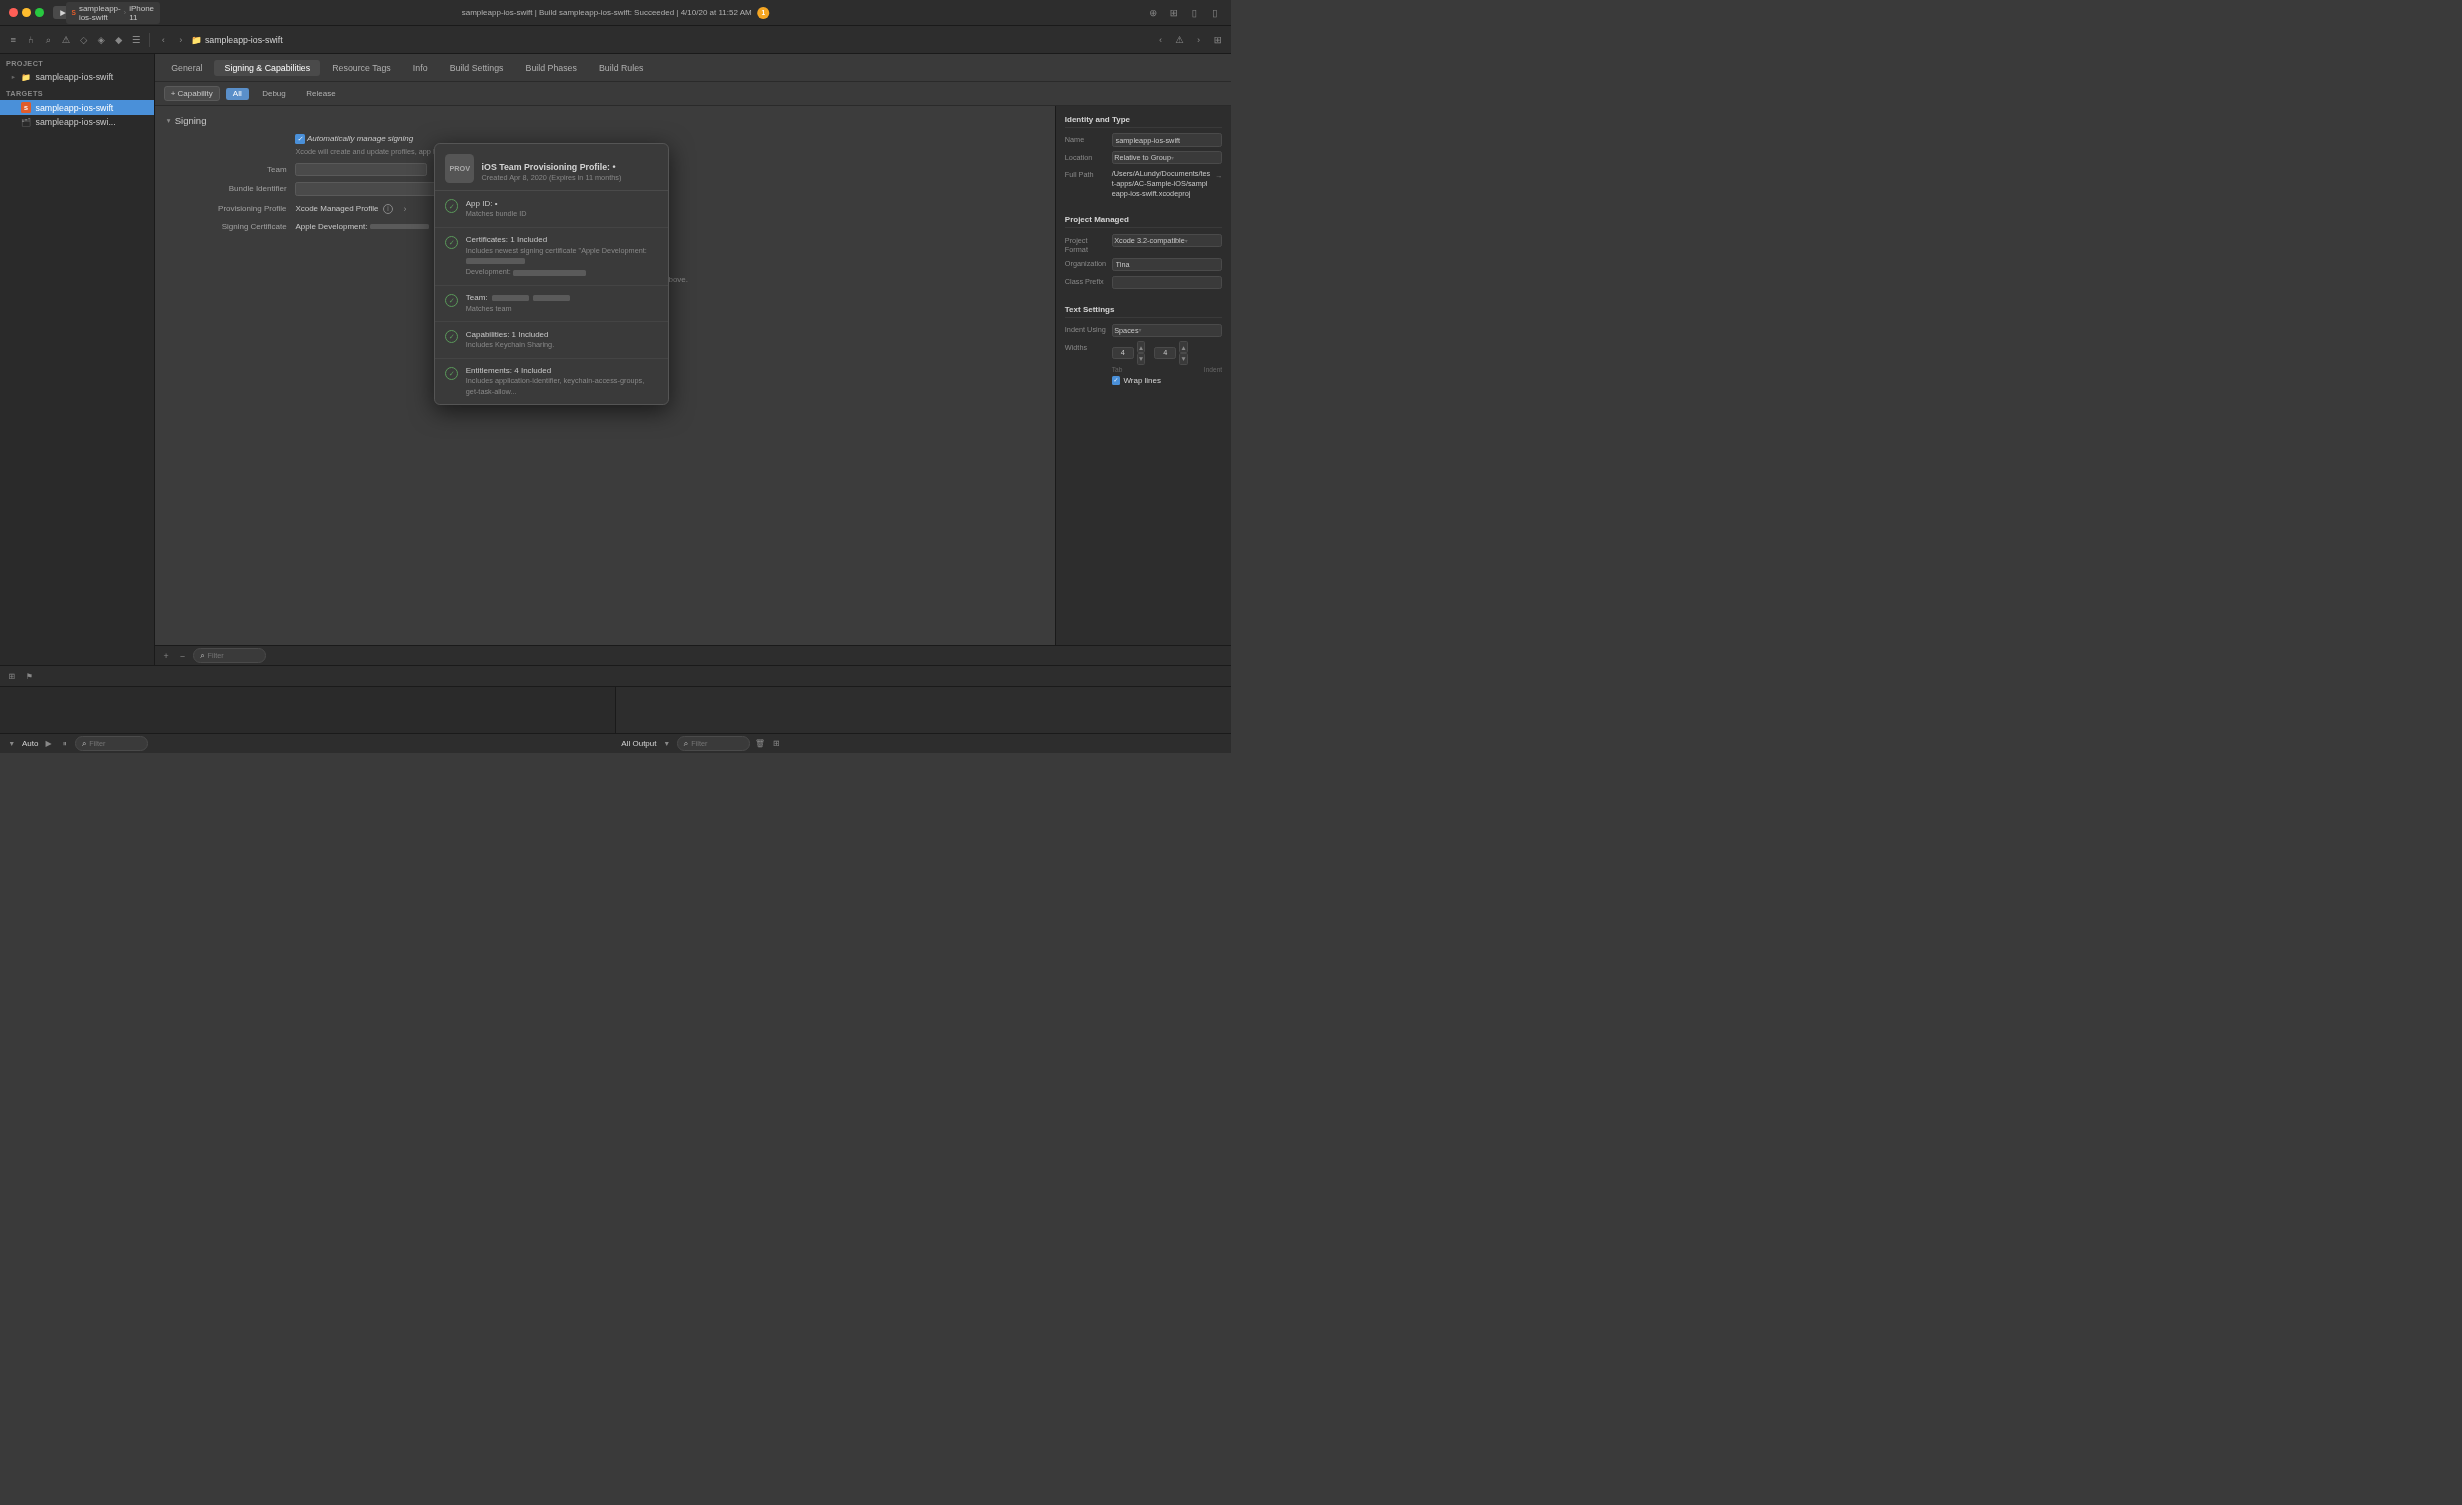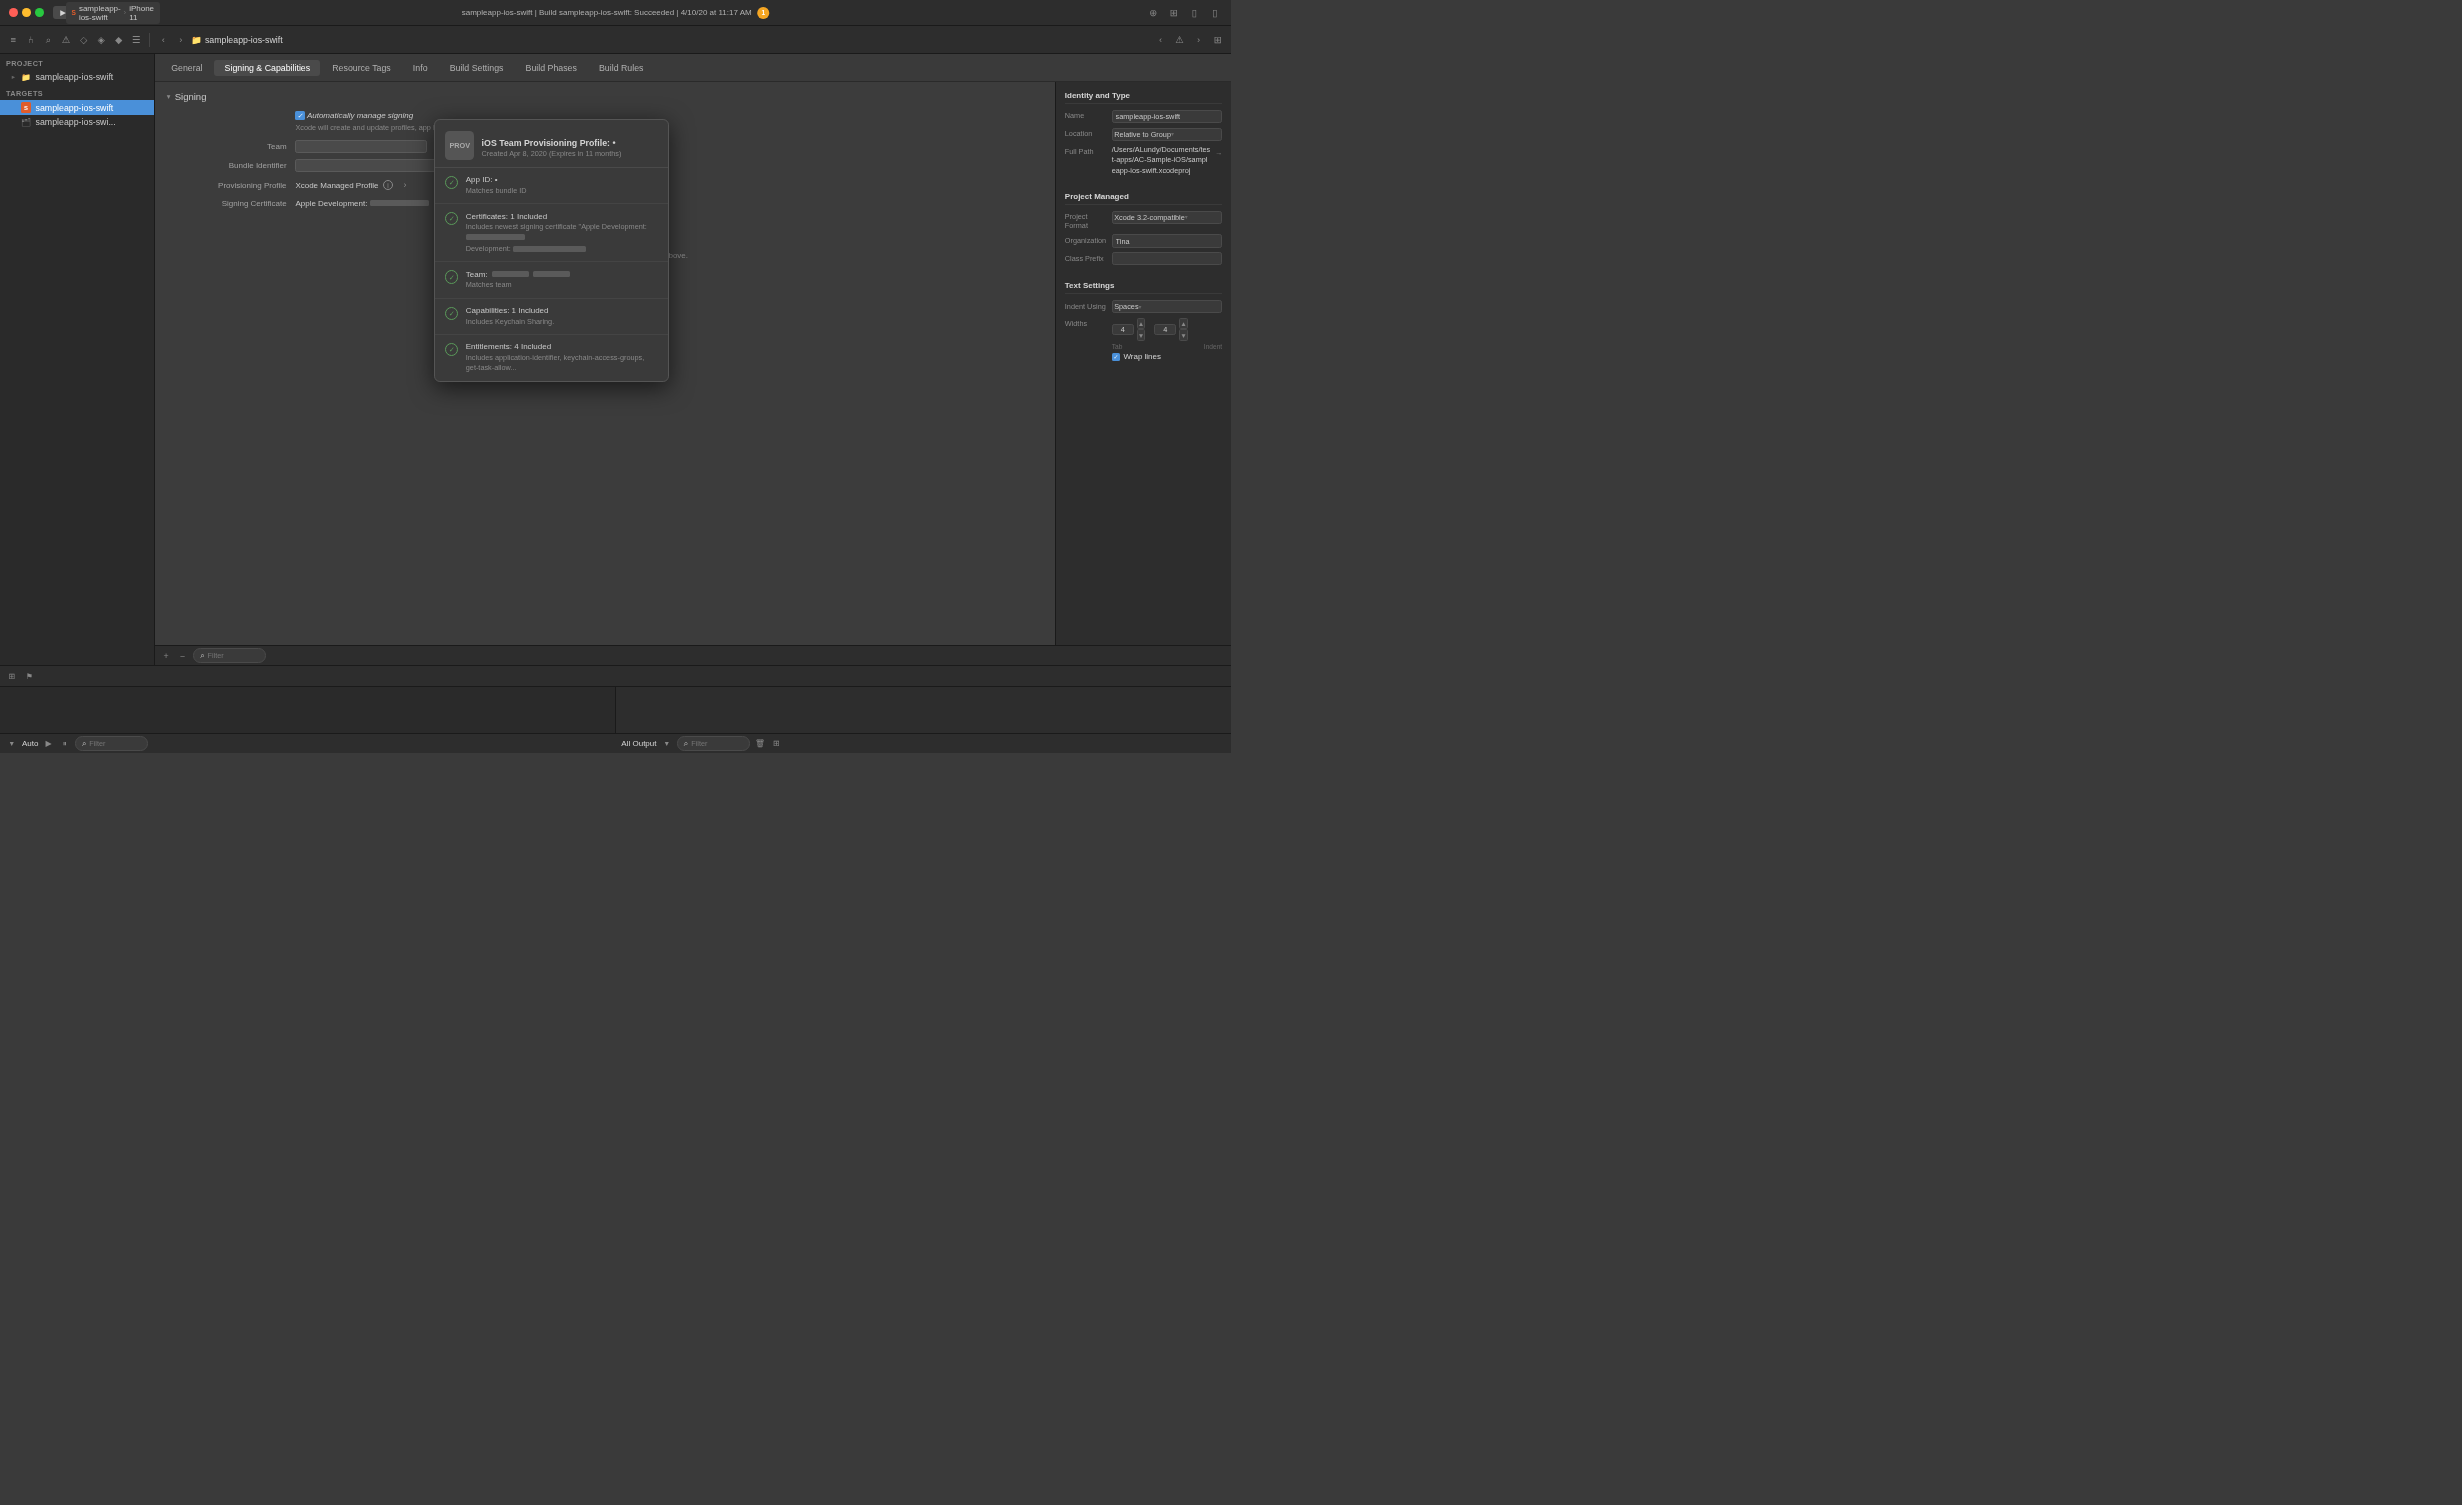--- a/index.html
+++ b/index.html
@@ -661,21 +661,21 @@
   </div>
   <div class="toolbar-icon" style="margin-left:4.4px;">
     <div class="title-bar-project">
       <span style="color:#e05c2b; font-size:6.6px; font-weight:bold;">S</span>
       <span>sampleapp-ios-swift</span>
       <span style="color:#666;">›</span>
       <span>iPhone 11</span>
     </div>
   </div>
   <div class="title-bar-center">
-    <span>sampleapp-ios-swift | Build sampleapp-ios-swift: Succeeded | 4/10/20 at 11:17 AM</span>
+    <span>sampleapp-ios-swift | Build sampleapp-ios-swift: Succeeded | 4/10/20 at 11:52 AM</span>
     <span class="warning-badge">1</span>
   </div>
   <div class="title-bar-right">
     <div class="toolbar-icon">⊕</div>
     <div class="toolbar-icon">⊞</div>
     <div class="toolbar-icon">▯</div>
     <div class="toolbar-icon">▯</div>
   </div>
 </div>
 
@@ -731,20 +731,26 @@
     <div class="tab-bar">
       <div class="tab-item">General</div>
       <div class="tab-item active">Signing &amp; Capabilities</div>
       <div class="tab-item">Resource Tags</div>
       <div class="tab-item">Info</div>
       <div class="tab-item">Build Settings</div>
       <div class="tab-item">Build Phases</div>
       <div class="tab-item">Build Rules</div>
     </div>
 
+    <div class="sub-tab-bar">
+      <div class="add-capability-btn">+ Capability</div>
+      <div class="scope-btn selected">All</div>
+      <div class="scope-btn">Debug</div>
+      <div class="scope-btn">Release</div>
+    </div>
 
     <div class="content-main">
       <div style="flex:1; overflow-y:auto;">
         <div class="signing-section">
           <div class="section-header">
             <span class="disclosure-triangle">▾</span>
             <span>Signing</span>
           </div>
 
           <div class="form-row">

